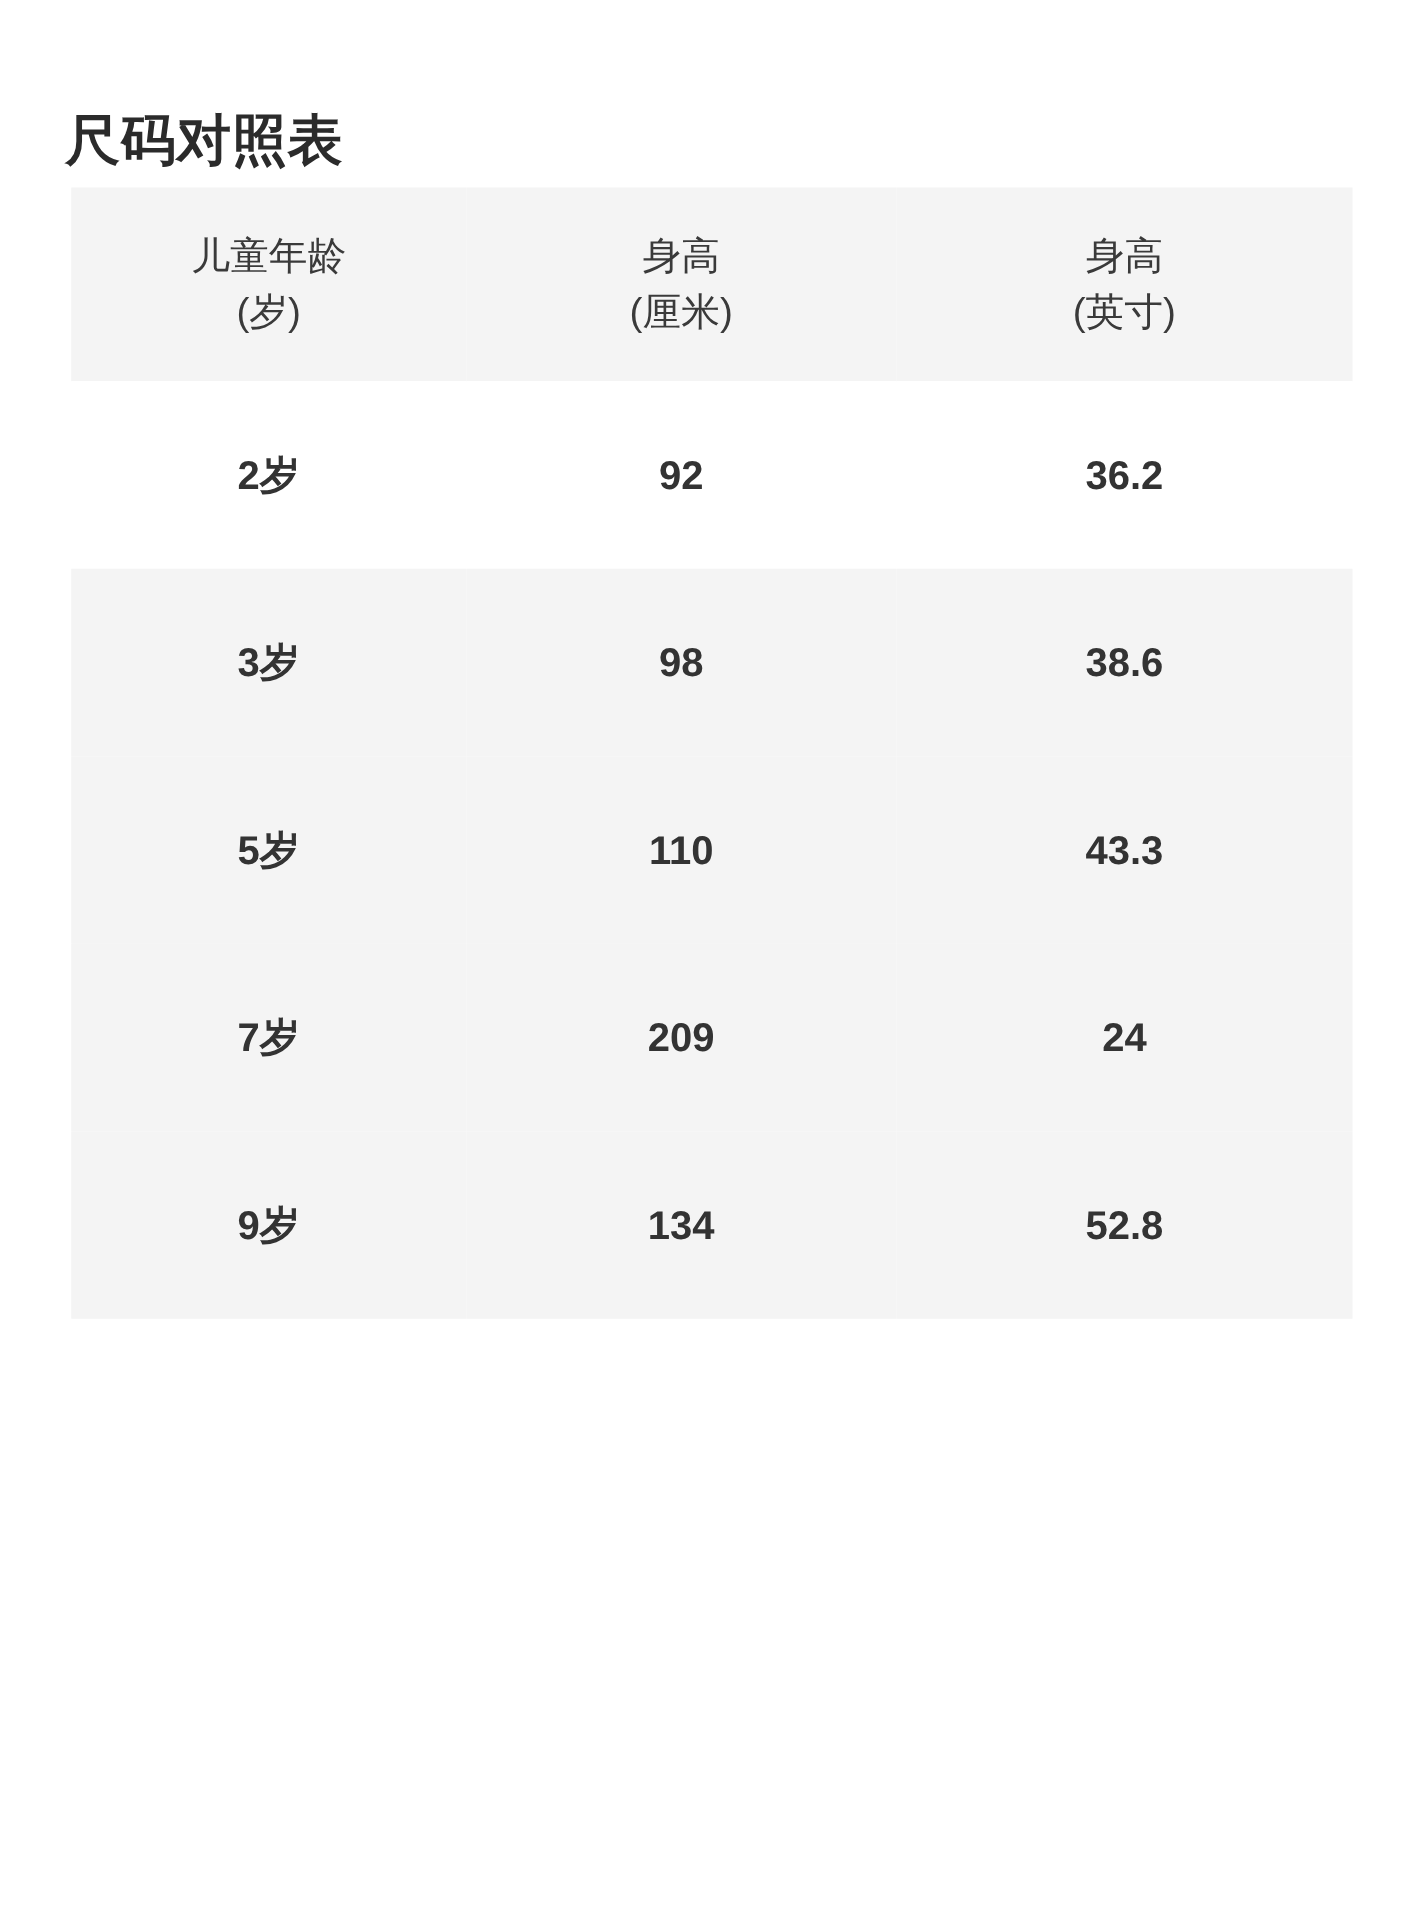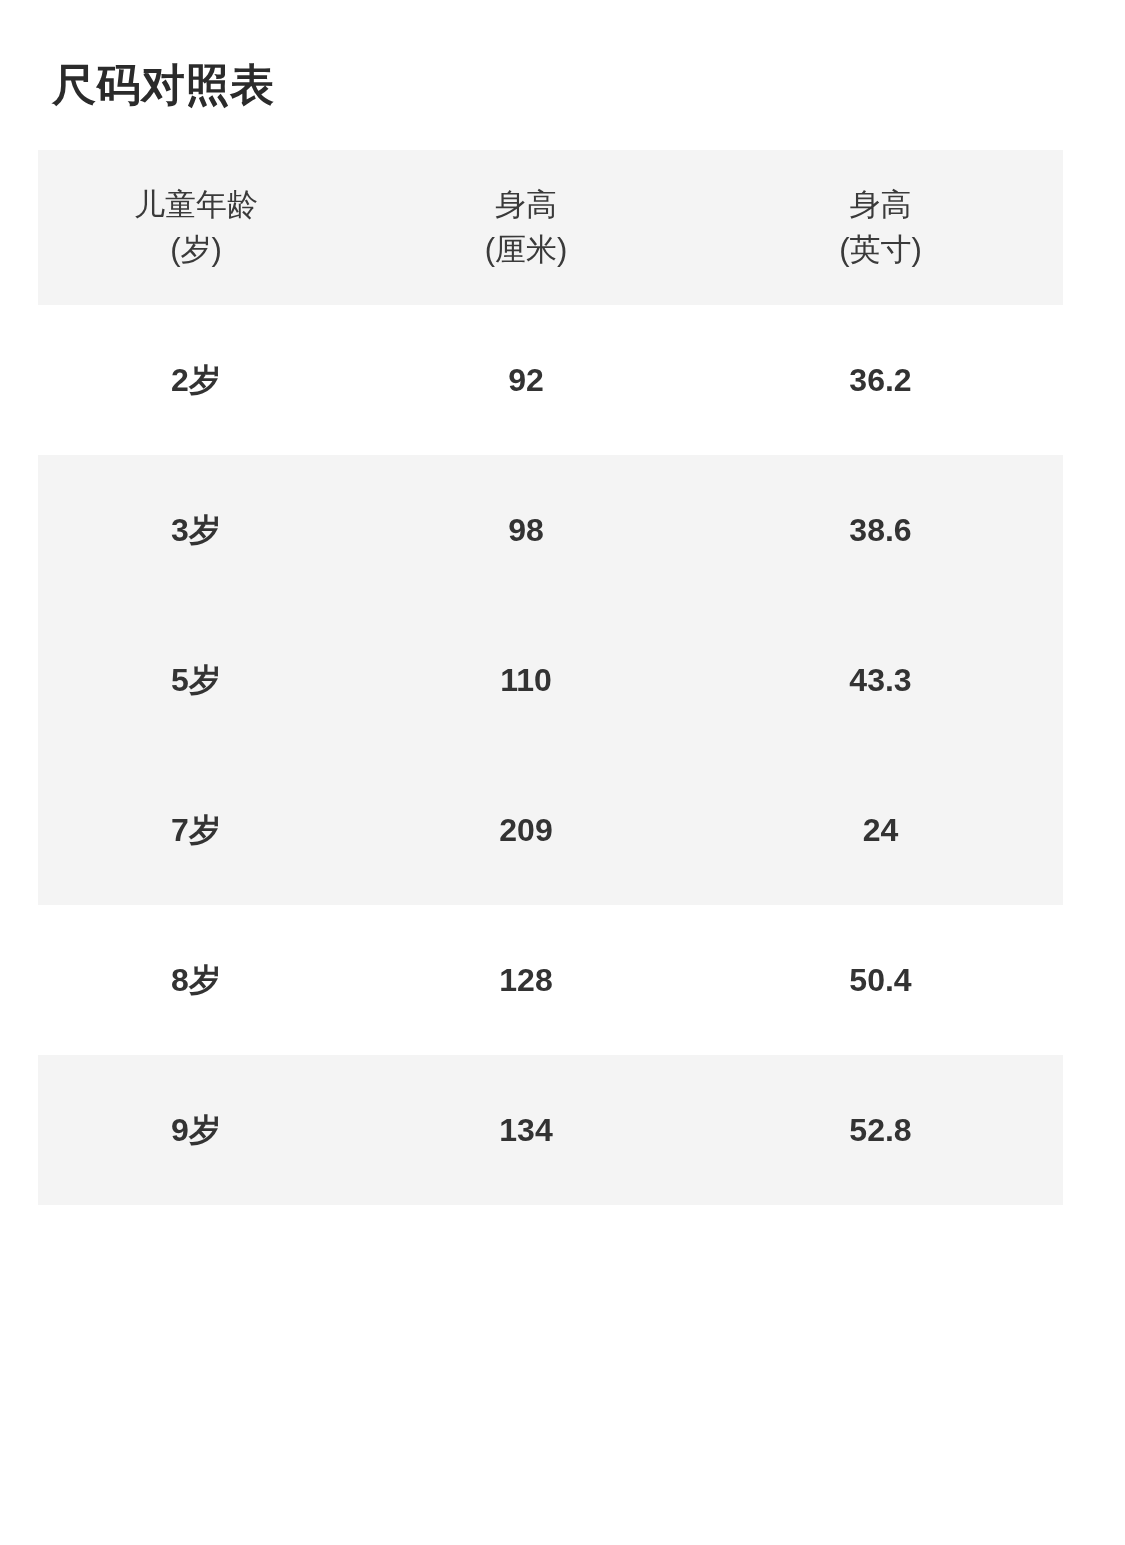--- a/index.html
+++ b/index.html
@@ -18,32 +18,32 @@
   .page {
     position: relative;
     width: 1125px;
     height: 1545px;
     background: #ffffff;
   }
 
   .page-title {
     position: absolute;
     left: 52px;
-    top: 60px;
+    top: 88px;
     font-size: 44px;
     font-weight: 700;
     color: #2b2b2b;
     letter-spacing: 0.5px;
     line-height: 1.15;
     white-space: nowrap;
   }
 
   .size-table {
     position: absolute;
-    left: 38px;
+    left: 57px;
     top: 150px;
     width: 1025px;
     border-collapse: collapse;
     table-layout: fixed;
   }
 
   .size-table col.col-age    { width: 316px; }
   .size-table col.col-cm     { width: 344px; }
   .size-table col.col-inch   { width: 365px; }
 
@@ -132,25 +132,20 @@
       <tr class="alt">
         <td>5岁</td>
         <td>110</td>
         <td>43.3</td>
       </tr>
       <tr class="alt">
         <td>7岁</td>
         <td>209</td>
         <td>24</td>
       </tr>
-      <tr>
-        <td>8岁</td>
-        <td>128</td>
-        <td>50.4</td>
-      </tr>
       <tr class="alt">
         <td>9岁</td>
         <td>134</td>
         <td>52.8</td>
       </tr>
     </tbody>
   </table>
 
 </div>
 

